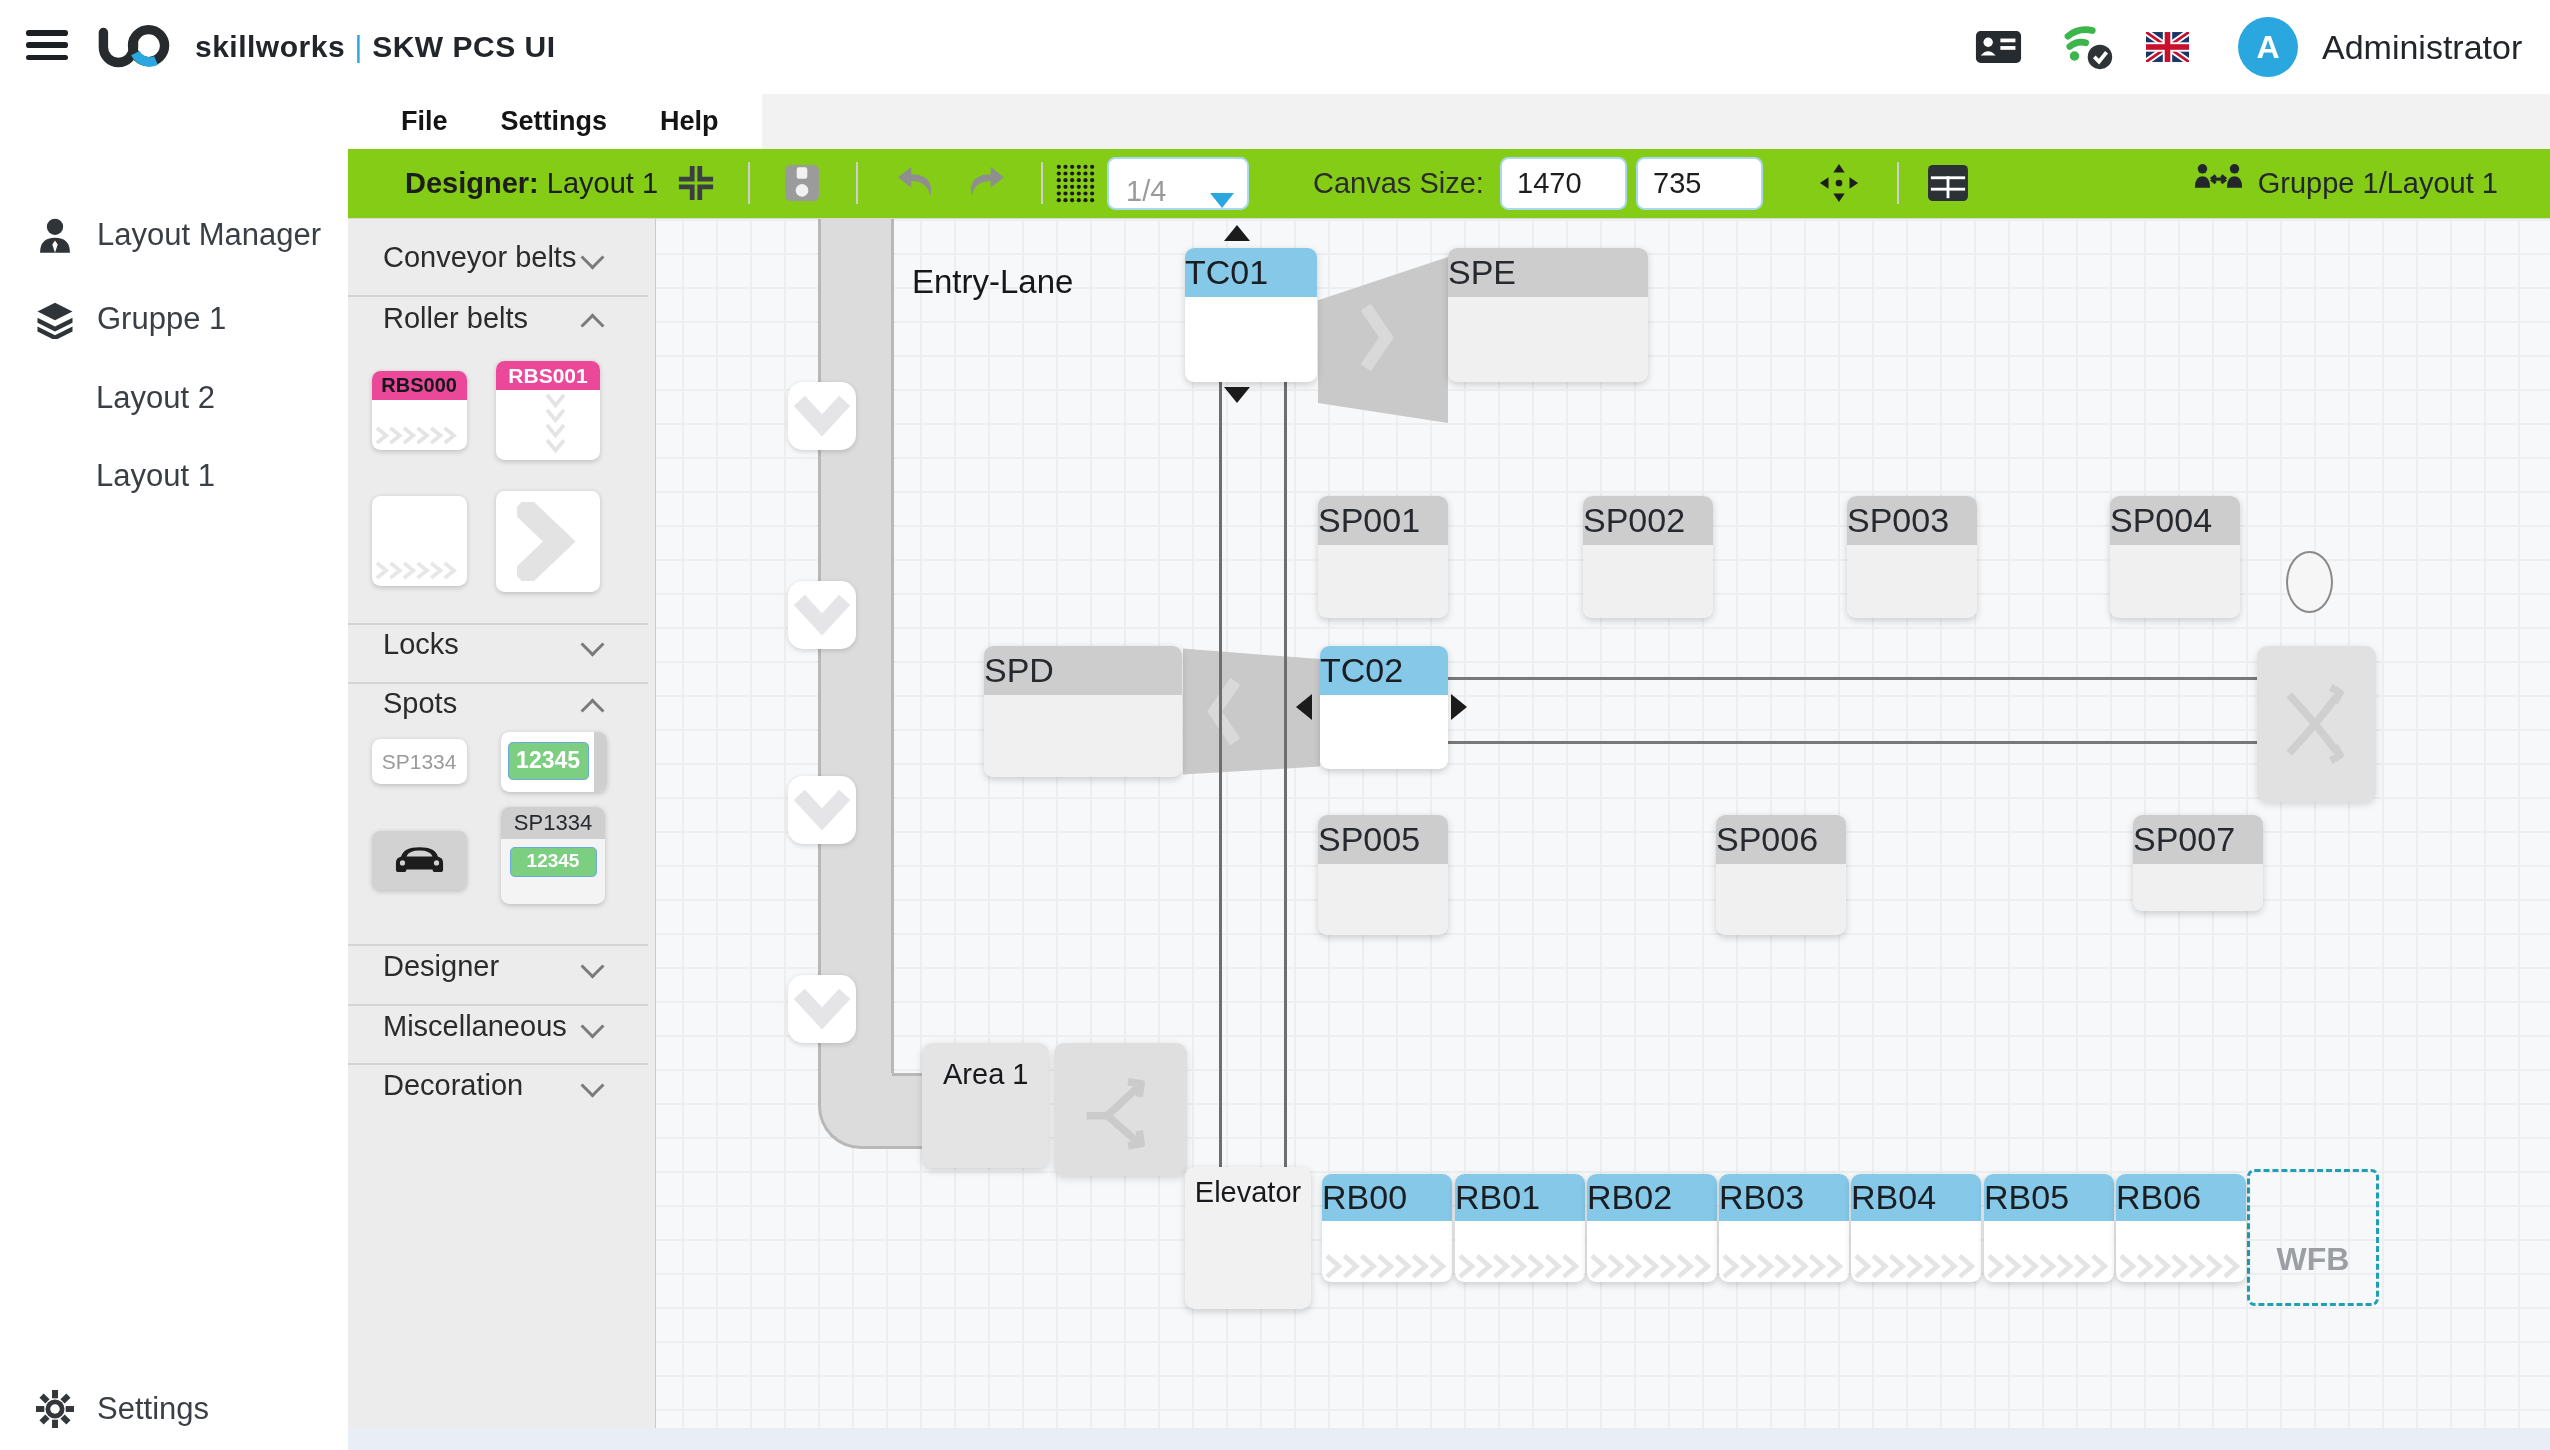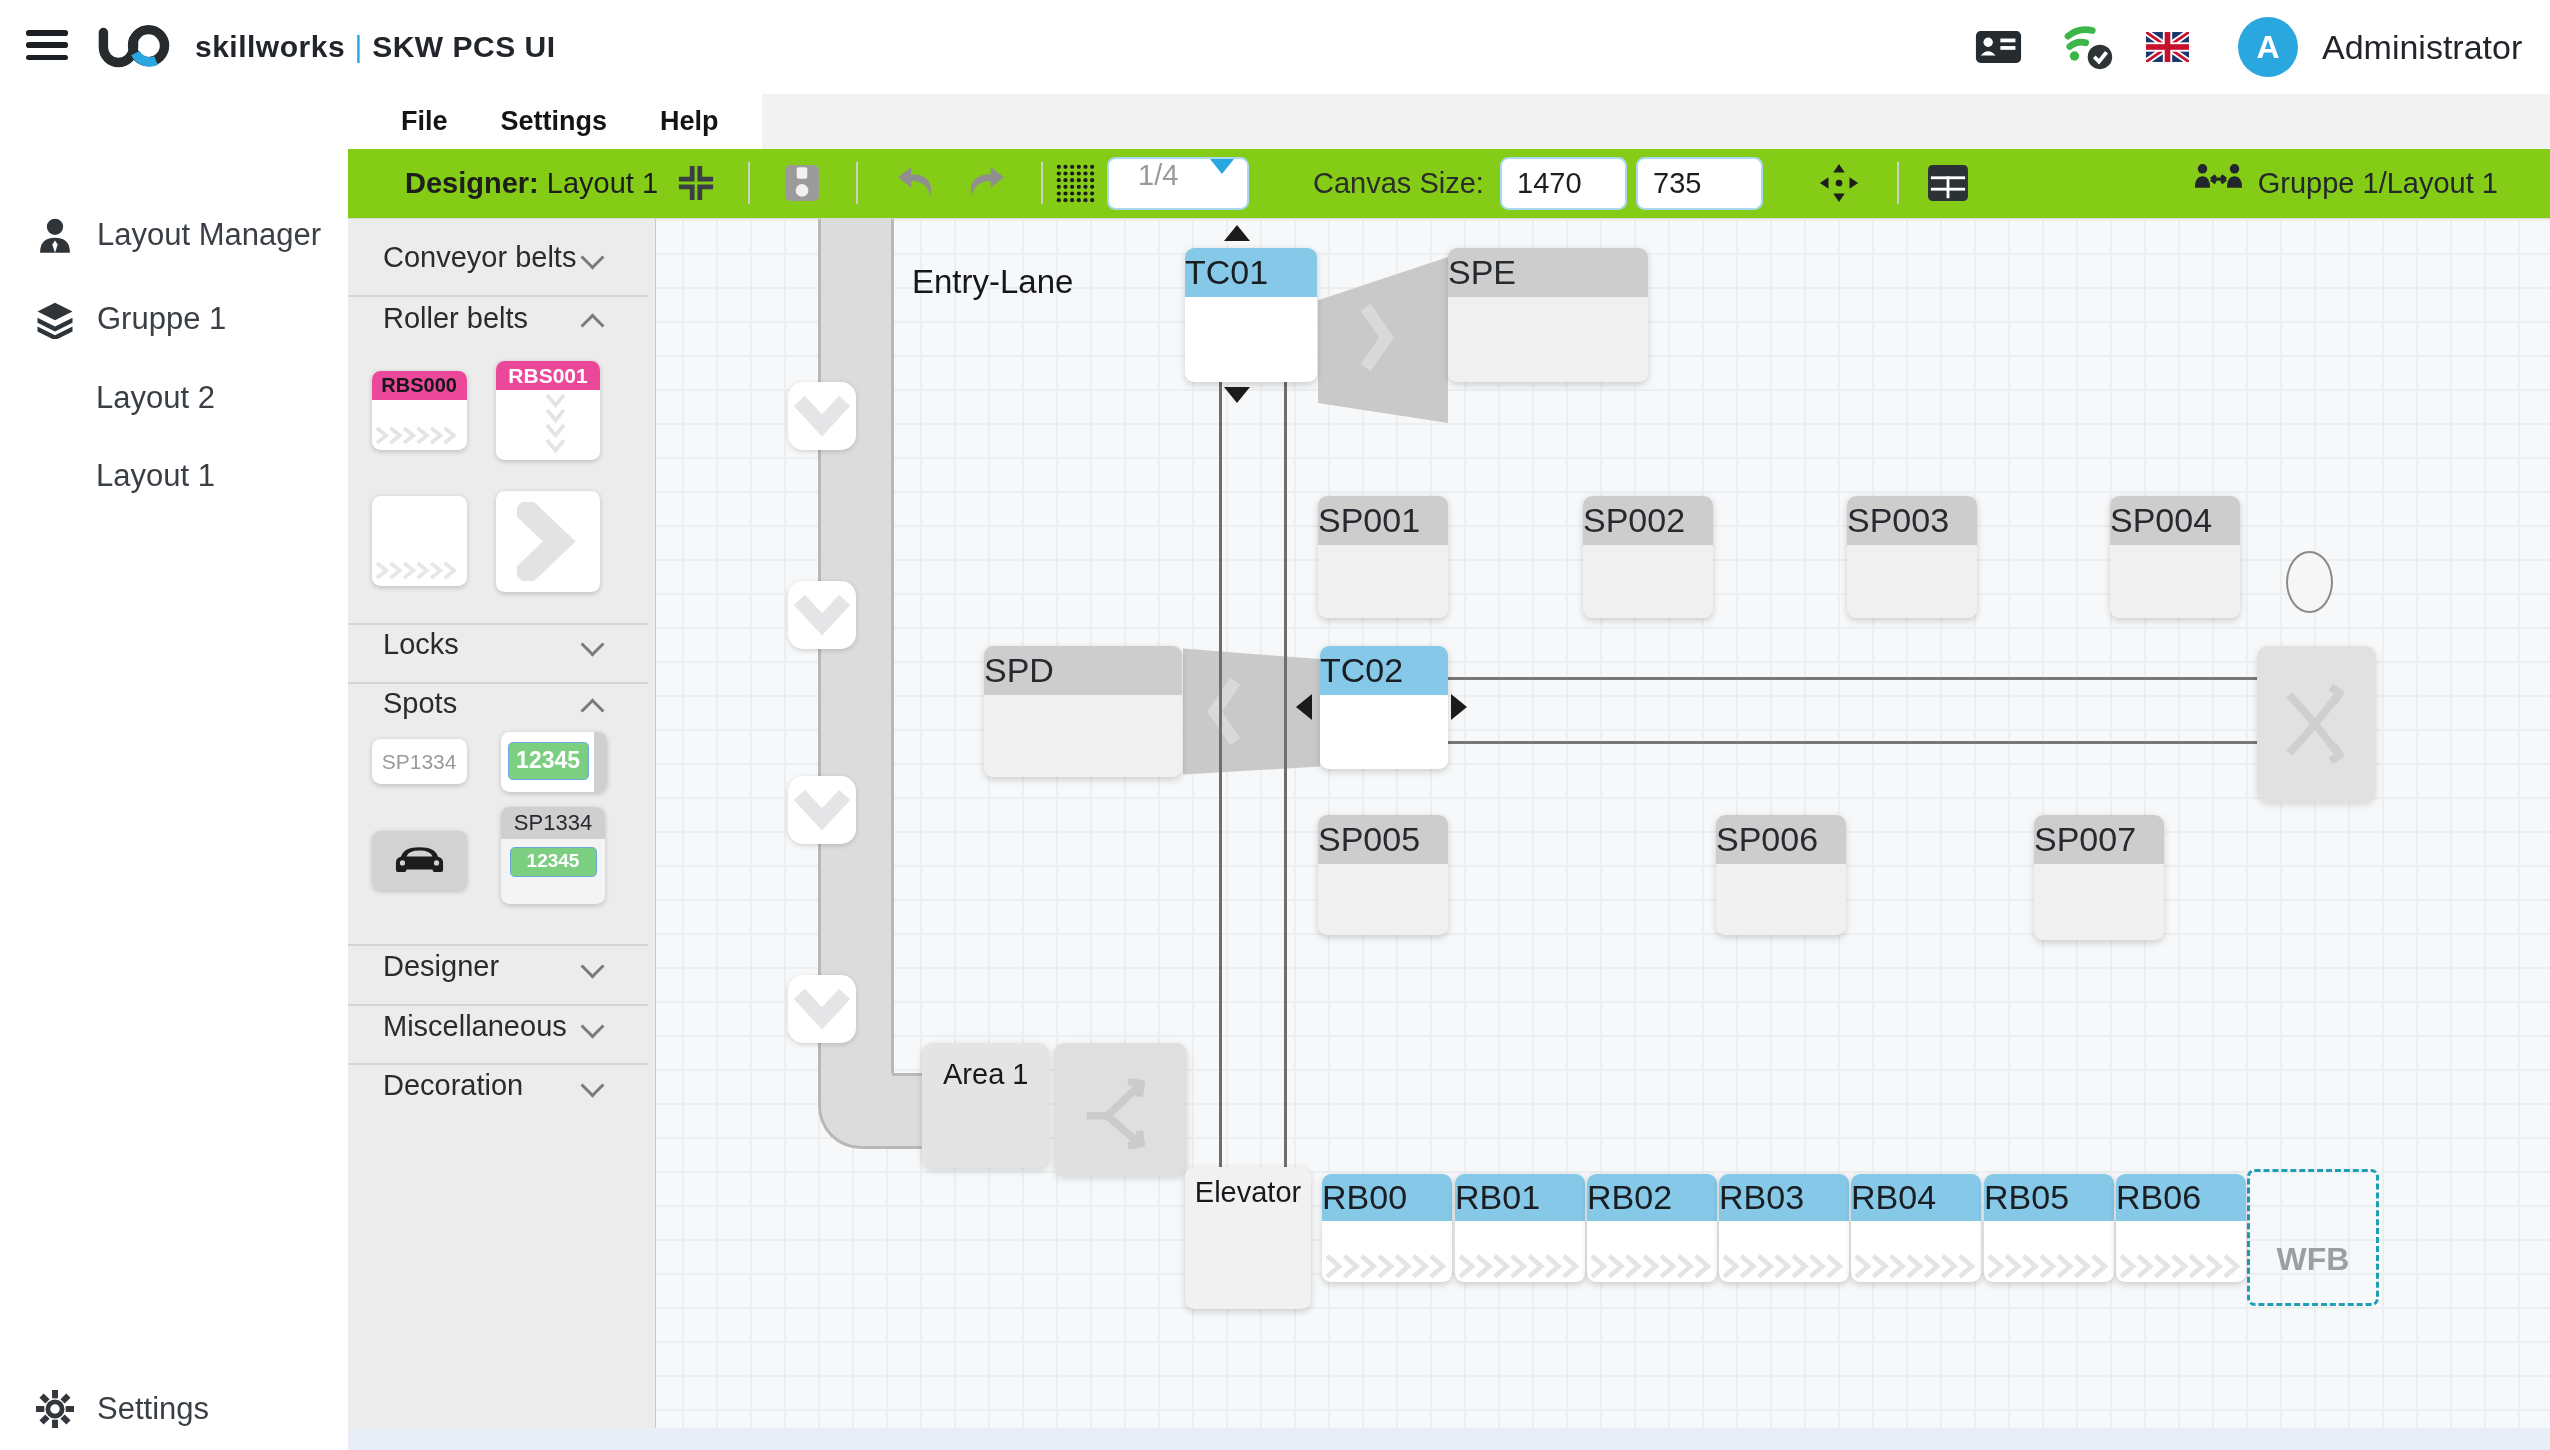--- a/index.html
+++ b/index.html
@@ -33,21 +33,21 @@
   .menu-item { font-size:27px; font-weight:700; color:#141414; margin-left:53px; cursor:pointer; white-space:nowrap; }
 
   
   .toolbar { position:absolute; left:348px; top:149px; width:2203px; height:70px; background:#84cc16;
     border-bottom:1.9px solid #d8d8d9; z-index:15; }
   .tool { position:absolute; top:0; height:68px; display:flex; align-items:center; }
   .t-divider { position:absolute; top:13.2px; width:1.9px; height:42px; background:#cfcfcf; }
   .designer-lbl { font-size:29px; color:#1d1d1d; }
   .designer-lbl b { font-weight:700; }
   .zoom-select { position:absolute; left:759px; top:7.6px; width:142px; height:53px; background:#fff;
-    border:2.8px solid #a9d9f0; border-radius:8.5px; display:flex; align-items:flex-start; cursor:pointer;padding-left:12px; }
+    border:2.8px solid #a9d9f0; border-radius:8.5px; display:flex; align-items:flex-end; cursor:pointer; }
   .zoom-select .zv { font-size:29px; color:#9a9a9a; margin-left:17px; flex:1; }
   .zoom-select .ztri { width:0; height:0; border-left:12.3px solid transparent; border-right:12.3px solid transparent;
     border-top:15px solid #2aa7df; margin-right:13.2px; }
   .cs-label { position:absolute; left:965px; top:0; height:68px; line-height:68px; font-size:29px; color:#2b2b2b; }
   .cs-input { position:absolute; top:7.6px; width:127px; height:53px; background:#fff; border:2.8px solid #a9d9f0;
     border-radius:8.5px; font-size:29px; color:#1d1d1d; padding-left:15px; font-family:inherit; }
   .grp { position:absolute; right:53px; top:0; height:68px; display:flex; align-items:center; gap:15px; }
   .grp .gtext { font-size:29px; color:#23272c; }
 
   
@@ -538,21 +538,21 @@
           <div class="bod"></div>
         </div>
         <div class="node sp" style="left: 670px; top: 596px; width: 130px; height: 120px;">
           <div class="hdr">SP005</div>
           <div class="bod"></div>
         </div>
         <div class="node sp" style="left: 1068px; top: 596px; width: 130px; height: 120px;">
           <div class="hdr">SP006</div>
           <div class="bod"></div>
         </div>
-        <div class="node sp" style="left: 1386px; top: 596px; width: 130px; height: 125px;">
+        <div class="node sp" style="left: 1485px; top: 596px; width: 130px; height: 96px;">
           <div class="hdr">SP007</div>
           <div class="bod"></div>
         </div>
         <div class="node rb" style="left: 674px; top: 955px; width: 130px; height: 108px;">
           <div class="hdr">RB00</div>
           <div class="bod">
             <div class="strip"><svg width="127" height="24.6" viewBox="0 0 134 26">
                 <polyline points="3,2 15.799999999999999,13 3,24" fill="none" stroke="#e4e4e6" stroke-width="5"></polyline>
                 <polyline points="21.285714285714285,2 34.08571428571428,13 21.285714285714285,24" fill="none" stroke="#e4e4e6" stroke-width="5"></polyline>
                 <polyline points="39.57142857142857,2 52.37142857142857,13 39.57142857142857,24" fill="none" stroke="#e4e4e6" stroke-width="5"></polyline>

